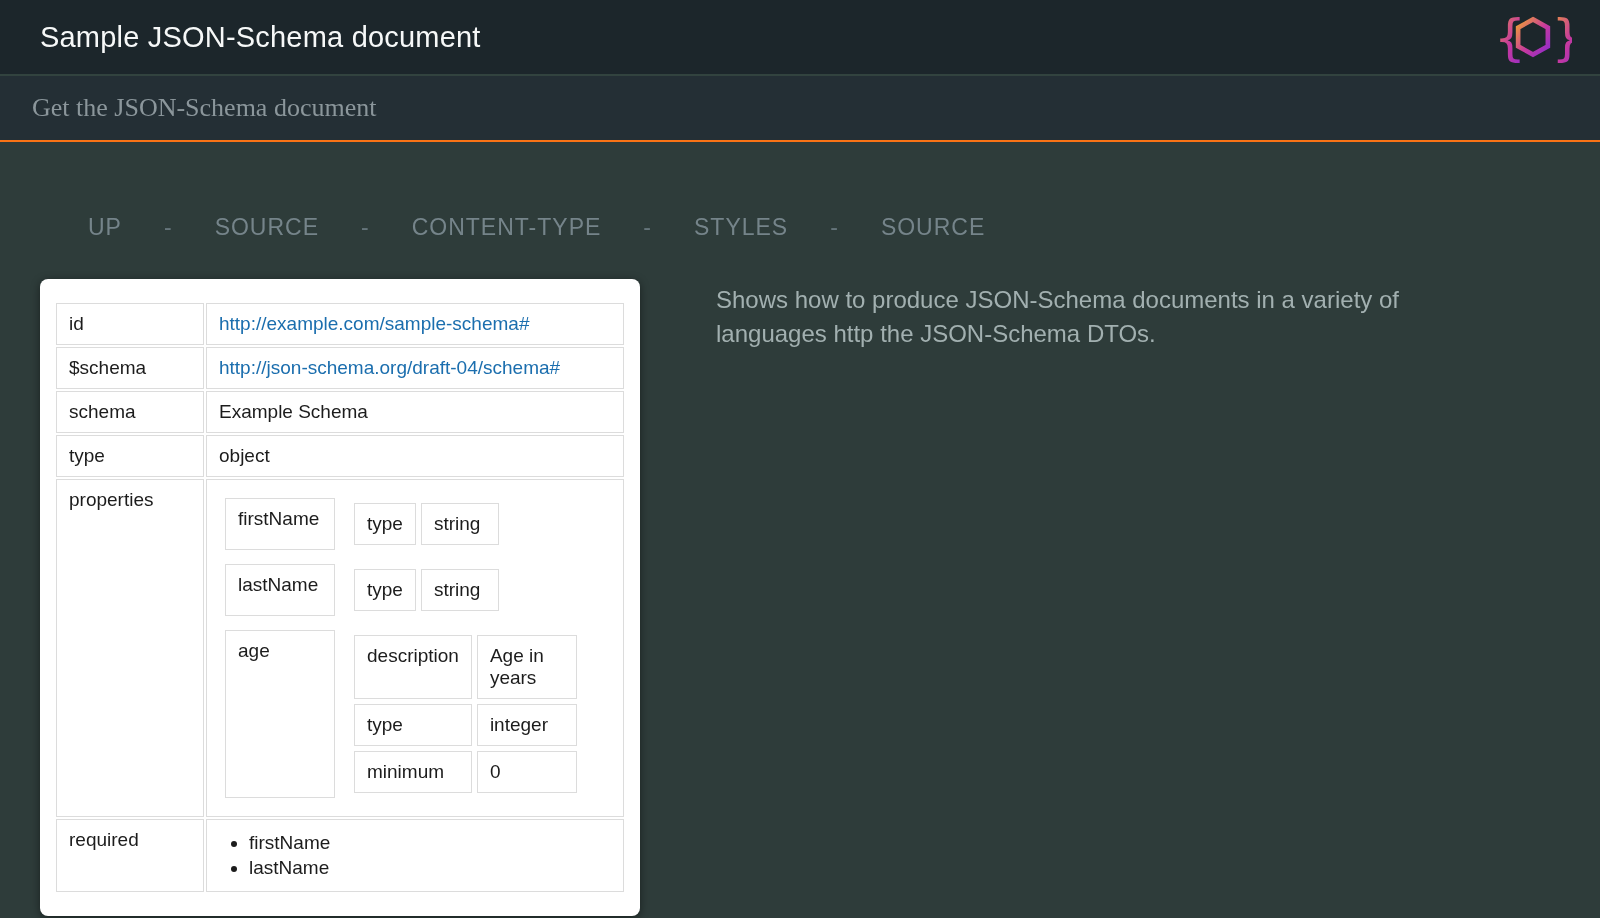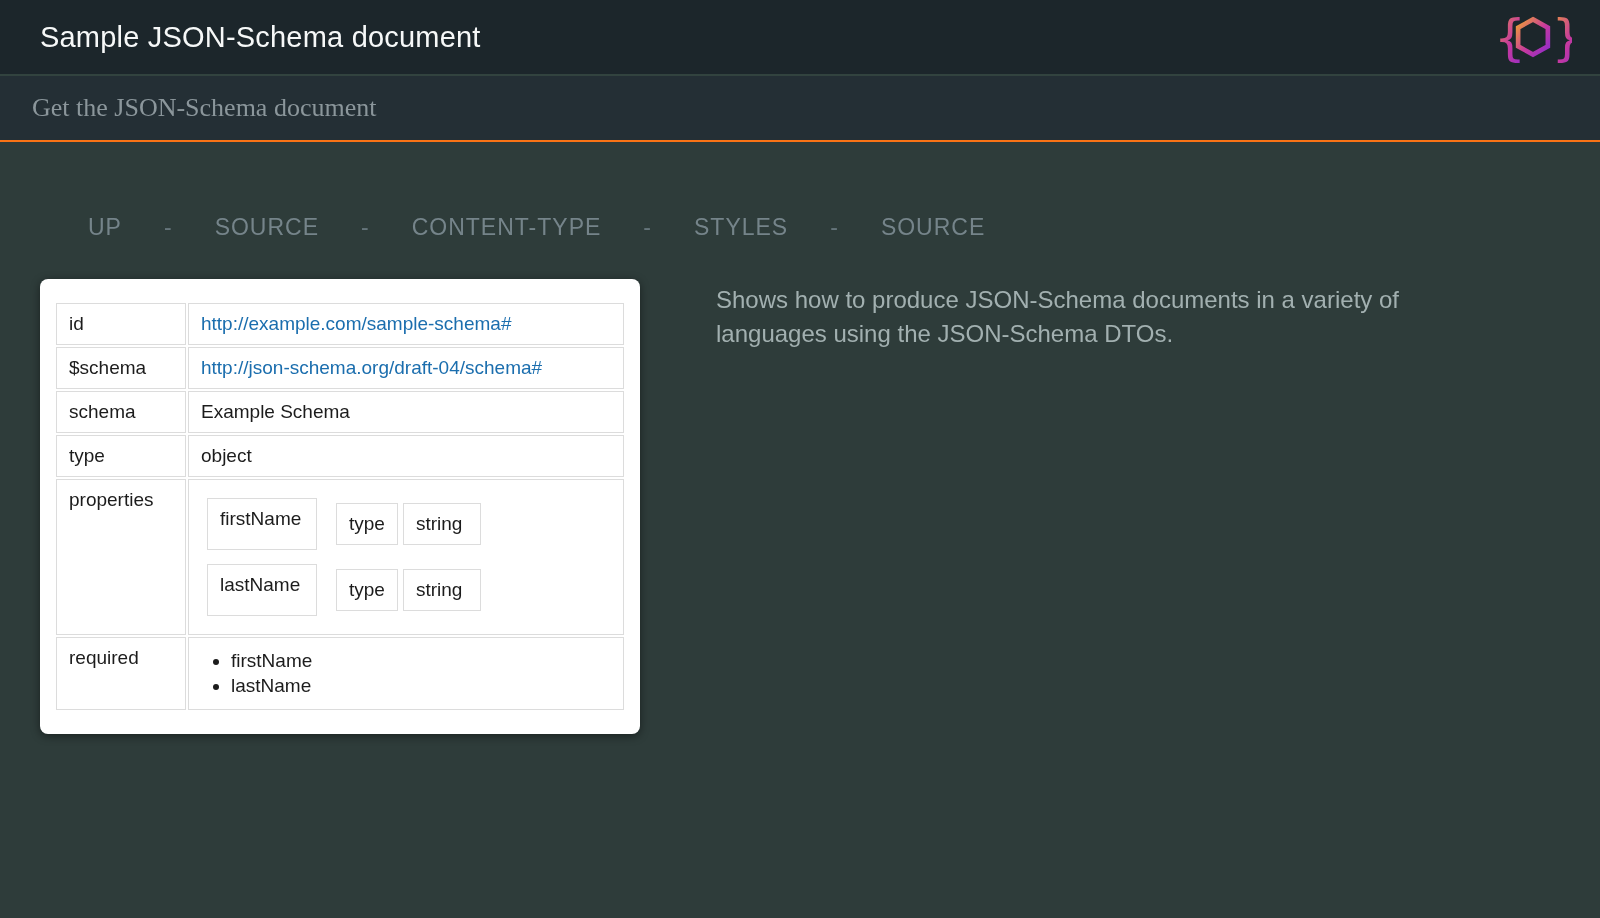--- a/index.html
+++ b/index.html
@@ -69,21 +69,21 @@
     width: 100%;
     border-collapse: separate; border-spacing: 2px;
     font-size: 19px; color: #1c1c1c;
   }
   th, td {
     border: 1px solid #dcdcdc;
     text-align: left; vertical-align: top;
     font-weight: 400;
     padding: 9px 12px;
   }
-  table.schema > tbody > tr > th { width: 130px; }
+  table.schema > tbody > tr > th { width: 148px; }
   a.link { color: #1b6eae; text-decoration: none; cursor: pointer; }
 
   td.nested-cell { padding: 4px; }
   table.nested {
     width: 100%;
     border-collapse: separate; border-spacing: 14px;
   }
   table.nested > tbody > tr > th { width: 110px; }
   table.nested > tbody > tr > td.inner-cell { border: none; padding: 0; }
   table.inner { border-collapse: separate; border-spacing: 5px; }
@@ -192,36 +192,57 @@
                       <table class="inner">
                         <tbody>
                           <tr>
                             <th>type</th>
                             <td>string</td>
                           </tr>
                         </tbody>
                       </table>
                     </td>
                   </tr>
+                  <tr>
+                    <th>age</th>
+                    <td class="inner-cell">
+                      <table class="inner">
+                        <tbody>
+                          <tr>
+                            <th>description</th>
+                            <td>Age in years</td>
+                          </tr>
+                          <tr>
+                            <th>type</th>
+                            <td>integer</td>
+                          </tr>
+                          <tr>
+                            <th>minimum</th>
+                            <td>0</td>
+                          </tr>
+                        </tbody>
+                      </table>
+                    </td>
+                  </tr>
                 </tbody>
               </table>
             </td>
           </tr>
 
           <tr>
             <th>required</th>
             <td class="list-cell">
               <ul>
                 <li>firstName</li>
                 <li>lastName</li>
               </ul>
             </td>
           </tr>
         </tbody>
       </table>
     </div>
 
-    <div class="desc">Shows how to produce JSON-Schema documents in a variety of languages using the JSON-Schema DTOs.</div>
+    <div class="desc">Shows how to produce JSON-Schema documents in a variety of languages http the JSON-Schema DTOs.</div>
 
   </div>
 </div>
 
 <div class="footer"></div>
 
 </body></html>

